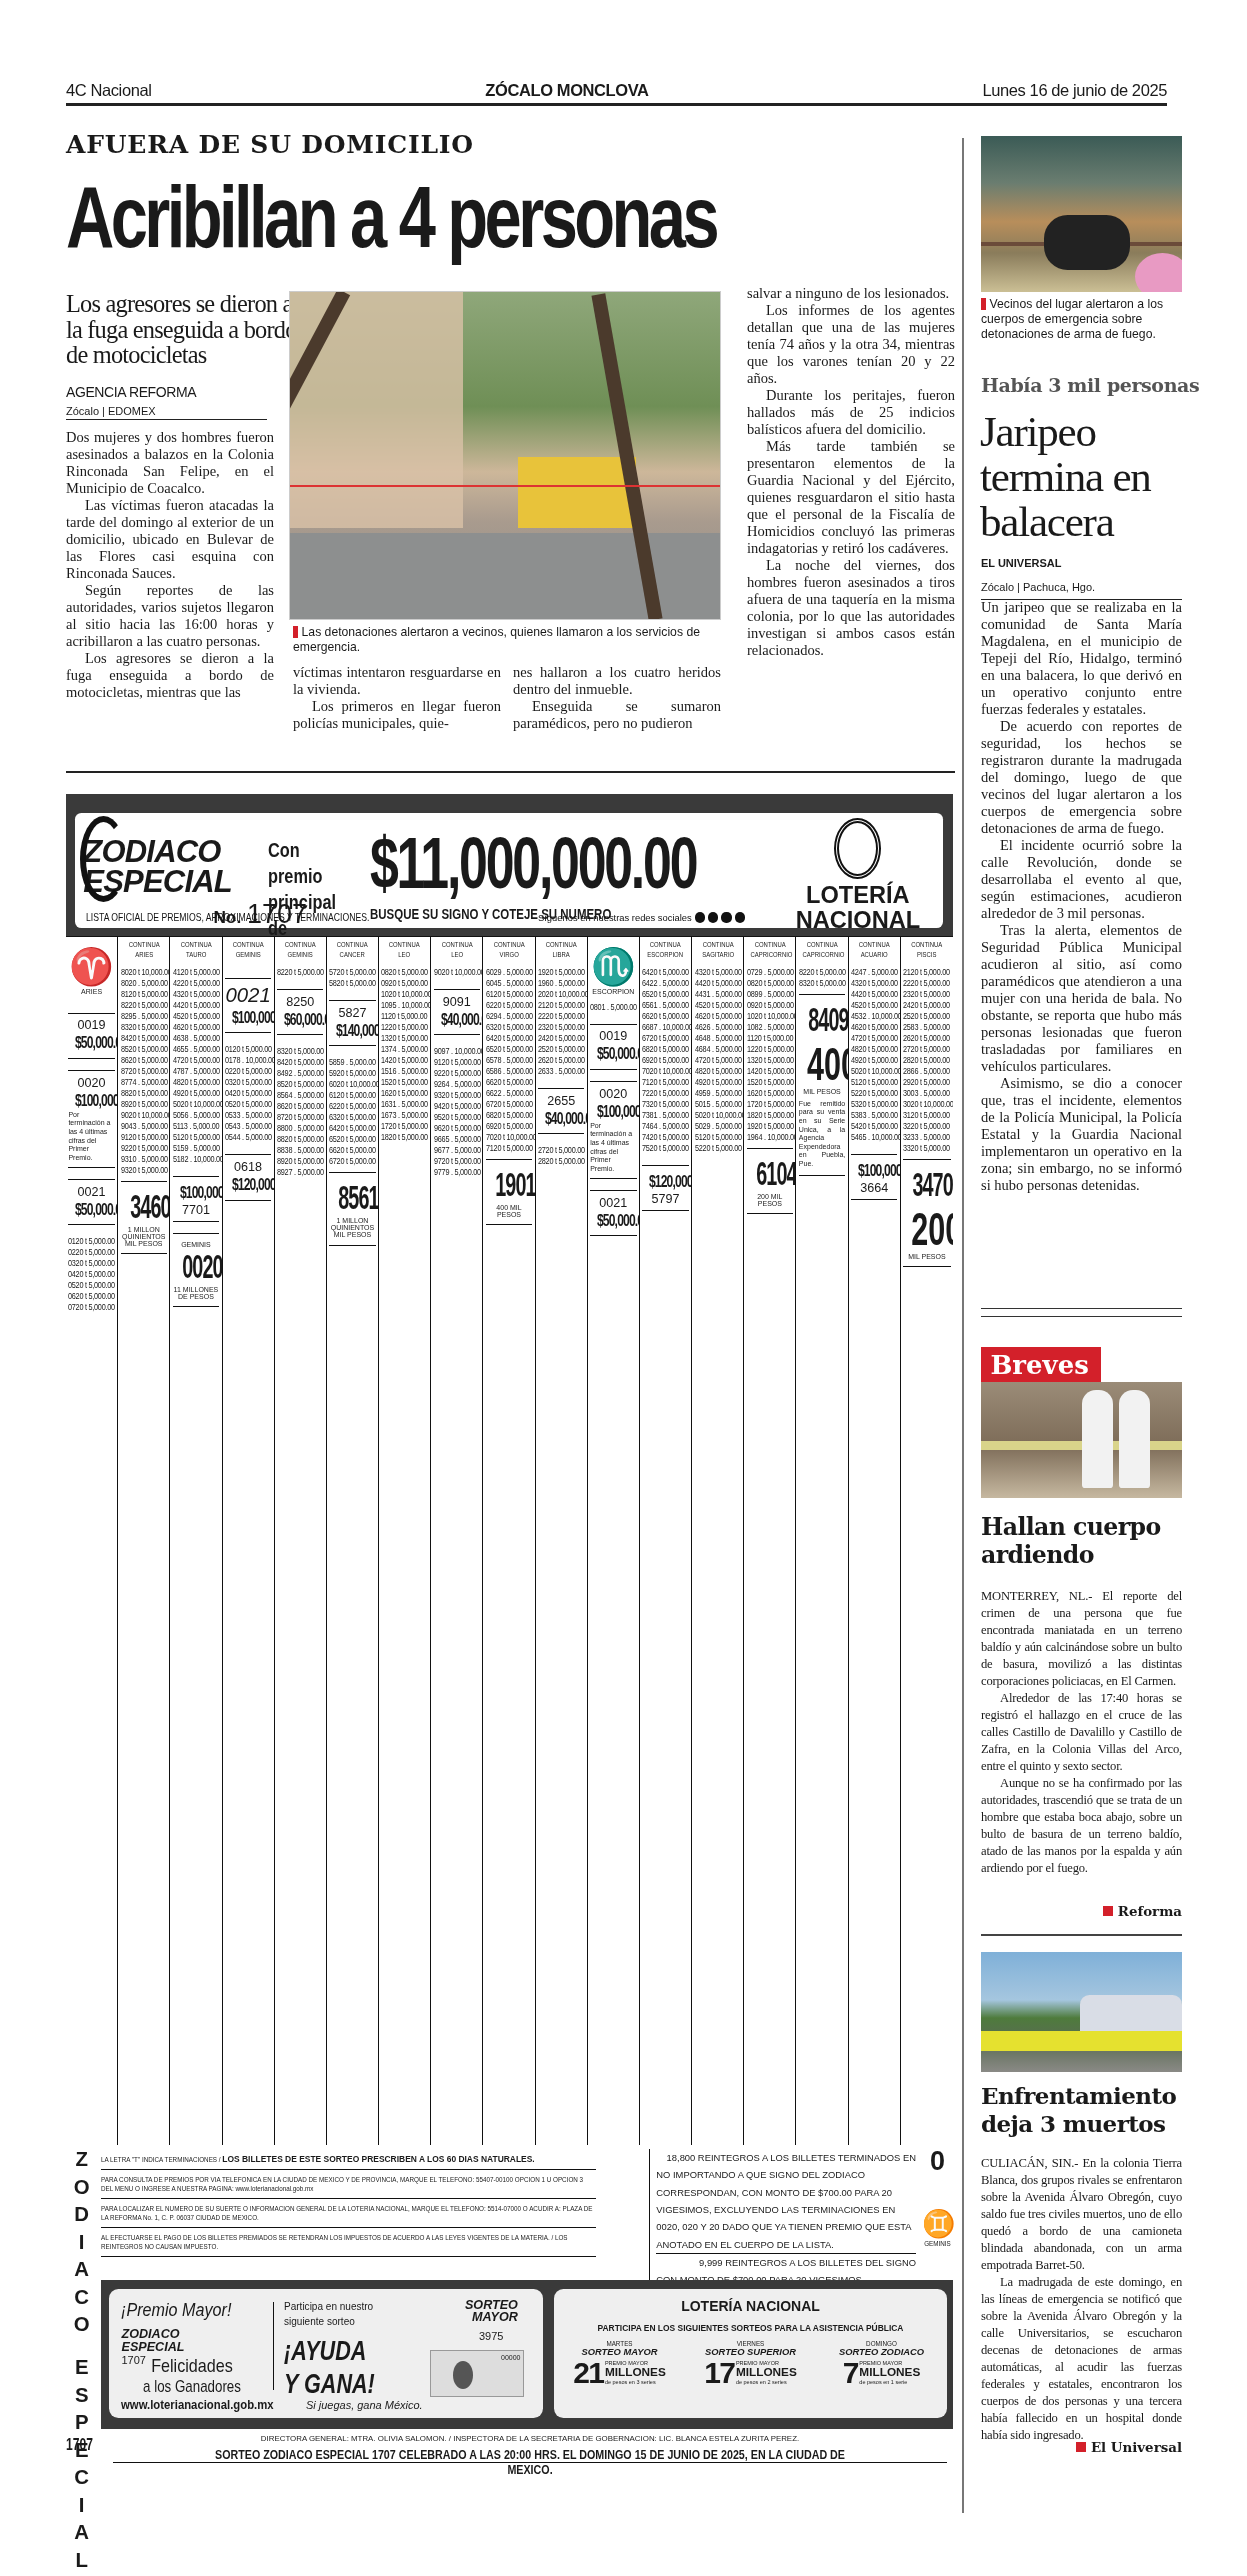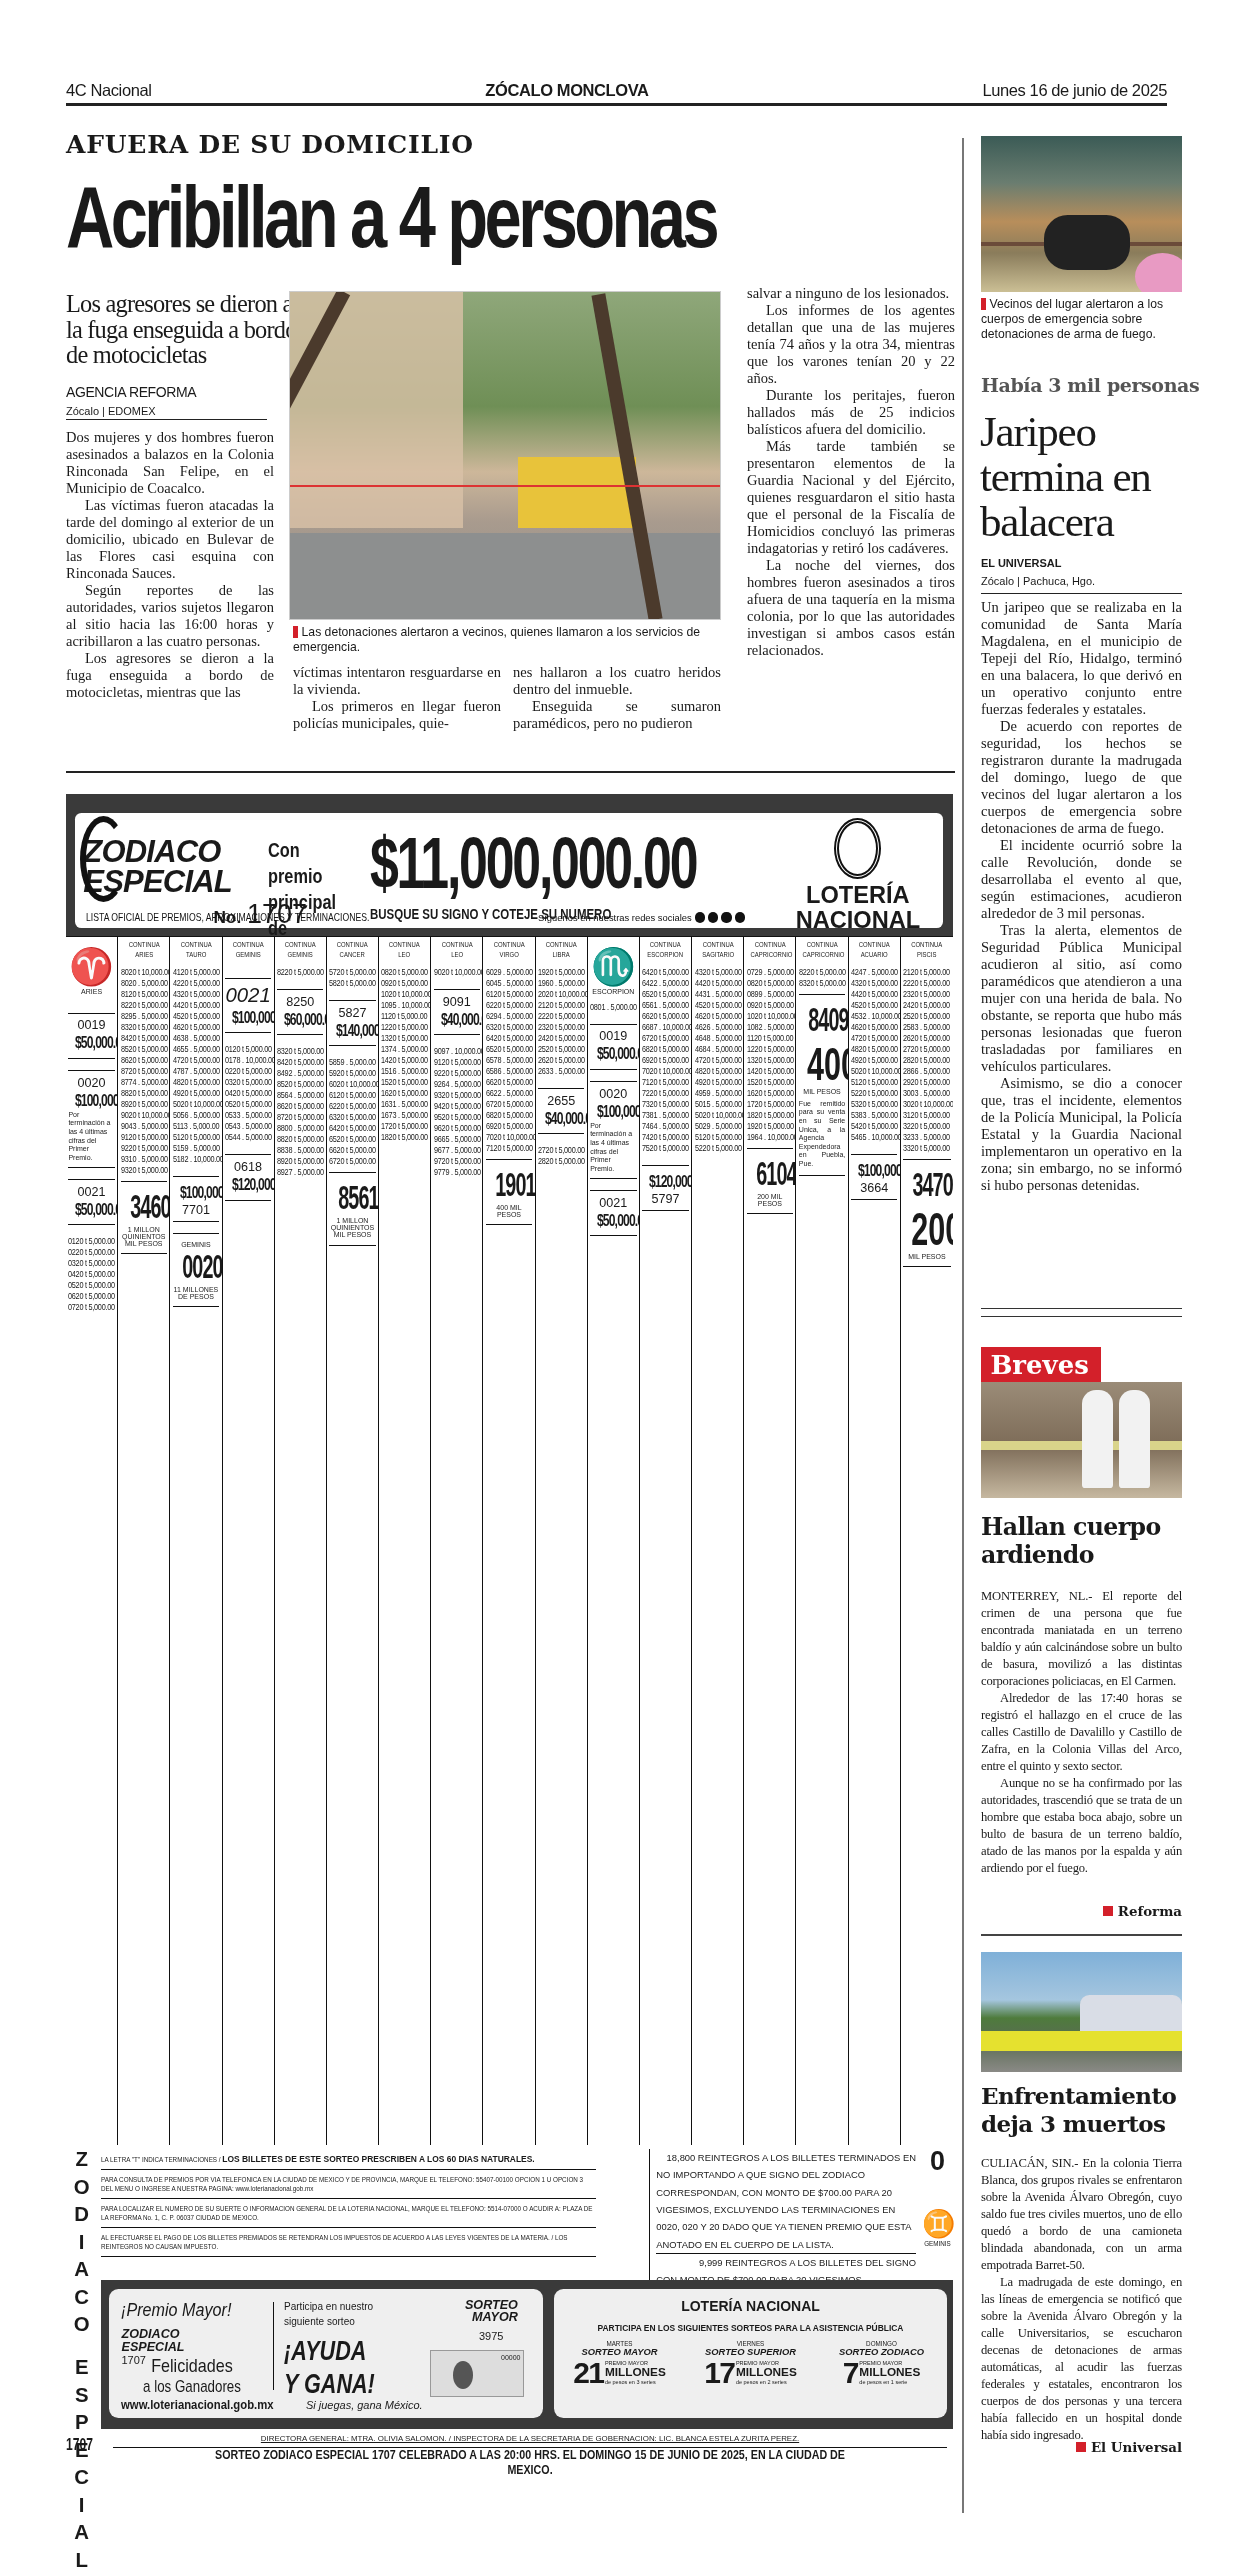--- a/index.html
+++ b/index.html
@@ -40,21 +40,21 @@
   
   .photo-jar { left: 981px; top: 136px; width: 201px; height: 156px; background: linear-gradient(180deg,#3b5b56 0%,#6a7d70 30%,#b88e5b 55%,#8a7c5b 75%,#cbbf95 100%); overflow: hidden; }
   .photo-jar .bull { position: absolute; left: 63px; top: 79px; width: 86px; height: 55px; background: #222; border-radius: 23.6px; }
   .photo-jar .rail { position: absolute; left: 0; top: 106px; width: 100%; height: 3.9px; background: #6b4b3a; }
   .photo-jar .pink { position: absolute; right: -7.9px; bottom: -7.9px; width: 55px; height: 47px; background: #e89ac3; border-radius: 50%; }
   .cap-jar { left: 981px; top: 297px; width: 201px; font-size: 12.2px; }
   .jar-kicker { left: 981px; top: 374px; font-family: "DejaVu Serif", serif; font-weight: bold; font-size: 19px; color: #555; letter-spacing: -0.4px; }
   .jar-head { left: 980px; top: 409px; width: 204px; font-family: "Liberation Serif", serif; font-size: 43px; line-height: 45px; letter-spacing: -1.2px; }
   .jar-by { left: 981px; top: 557px; width: 201px; font-family: "Liberation Sans", sans-serif; }
   .jar-by .agency { font-weight: bold; font-size: 11px; }
-  .jar-by .place { font-size: 11px; margin-top: 6px; padding-bottom: 6.3px; border-bottom: 1.6px solid #222; }
+  .jar-by .place { font-size: 11px; margin-top: 12px; padding-bottom: 6.3px; border-bottom: 1.6px solid #222; }
   .jar-body { left: 981px; top: 599px; width: 201px; }
   .dbl-rule { left: 981px; top: 1308px; width: 201px; height: 9.4px; border-top: 1.6px solid #333; border-bottom: 1.6px solid #333; }
   .breves-tag { left: 981px; top: 1347px; width: 120px; height: 36px; background: #d3202a; color: #fff; font-family: "DejaVu Serif", serif; font-weight: bold; font-size: 26px; line-height: 36px; padding-left: 9.4px; }
   .photo-breves { left: 981px; top: 1382px; width: 201px; height: 116px; background: linear-gradient(180deg,#9b8c78 0%,#7d6c58 55%,#c6b8a0 100%); overflow: hidden; }
   .photo-breves .suit { position: absolute; top: 7.9px; width: 31px; height: 98px; background: #f2f2f2; border-radius: 14px 14px 3.1px 3.1px; }
   .photo-breves .ytape { position: absolute; left: 0; top: 59px; width: 100%; height: 9.4px; background: #d9d48a; }
   .breves-h1 { left: 981px; top: 1514px; width: 201px; font-family: "DejaVu Serif", serif; font-weight: bold; font-size: 23.6px; line-height: 27.5px; letter-spacing: -0.6px; }
   .sans-body { font-family: Liberation Serif, serif; font-size: 12.6px; line-height: 17px; text-align: justify; letter-spacing: -0.2px; }
   .sans-body p { text-indent: 19px; }
   .sans-body p.first { text-indent: 0; }
@@ -140,21 +140,21 @@
   .pr-s { width: 118px; }
   .pr-s .day { font-size: 6.3px; }
   .pr-s .name { font-size: 9.4px; font-style: italic; font-weight: bold; line-height: 9.4px; }
   .pr-s .big { display: flex; align-items: center; justify-content: center; gap: 1.6px; }
   .pr-s .big .n { font-size: 30px; font-weight: bold; letter-spacing: -1.6px; }
   .pr-s .big .t { text-align: left; font-size: 5.5px; line-height: 7px; }
   .pr-s .big .t b { font-size: 11.8px; display: block; line-height: 11.8px; }
 
   .lot-foot { position: absolute; left: 0; top: 1640px; width: 100%; height: 28px; font-family: "Liberation Sans", sans-serif; }
   .lot-foot .no { position: absolute; left: 0; top: 0; font-size: 17.3px; font-weight: bold; transform: scaleX(0.7); transform-origin: left; }
-  .lot-foot .dir { position: absolute; left: 47px; top: 0; width: 834px; text-align: center; font-size: 7.9px; border-bottom: 1.6px solid #111; padding-bottom: 4px; text-decoration: underline; }
+  .lot-foot .dir { position: absolute; left: 47px; top: 0; width: 834px; text-align: center; font-size: 7.9px; border-bottom: 1.6px solid #111; padding-bottom: 19px; }
   .lot-foot .sorteo { position: absolute; left: 47px; top: 12.6px; width: 834px; text-align: center; font-size: 13.4px; font-weight: bold; transform: scaleX(0.8); }
 </style>
 </head>
 <body>
 
 <div class="abs folio">
   <span>4C Nacional</span>
   <span class="center">ZÓCALO MONCLOVA</span>
   <span>Lunes 16 de junio de 2025</span>
 </div>

